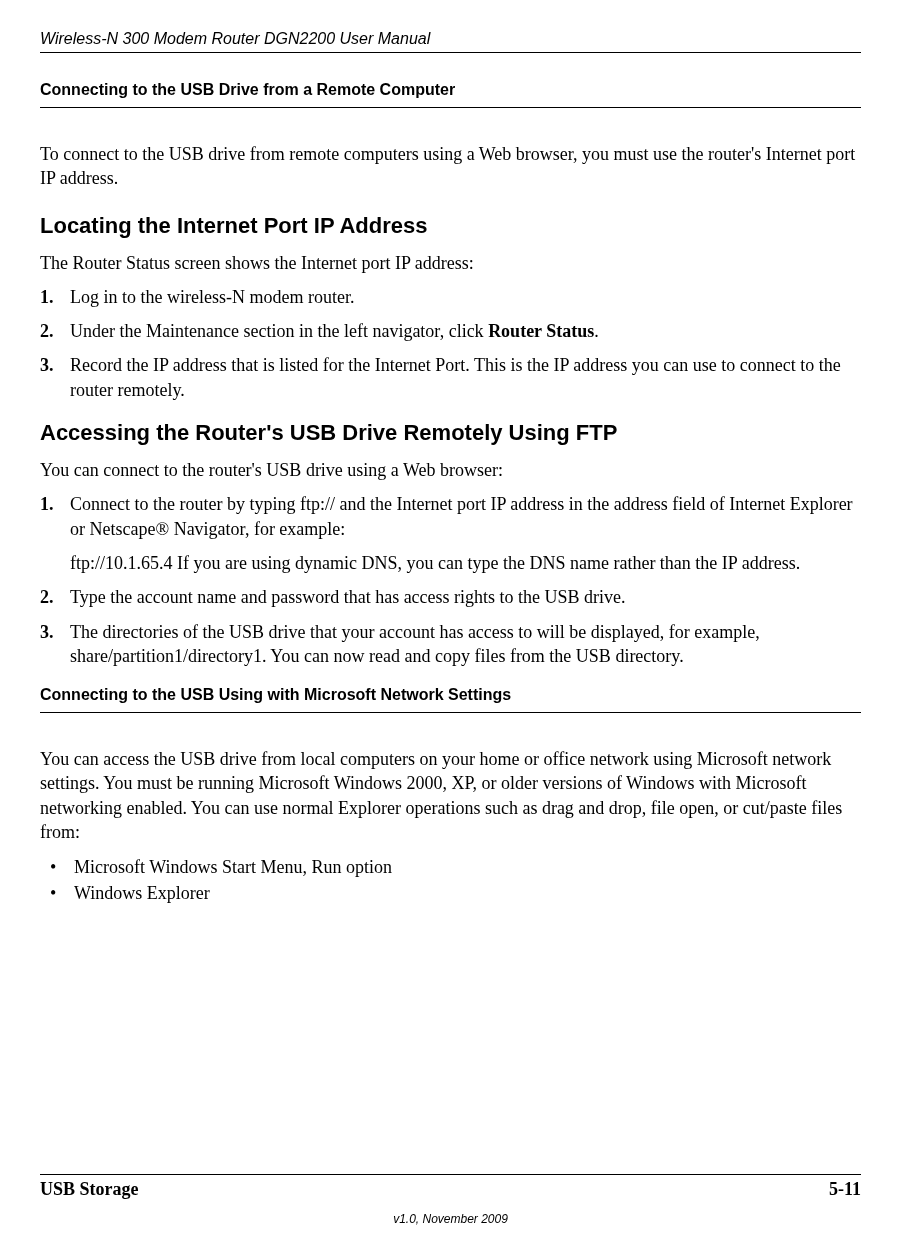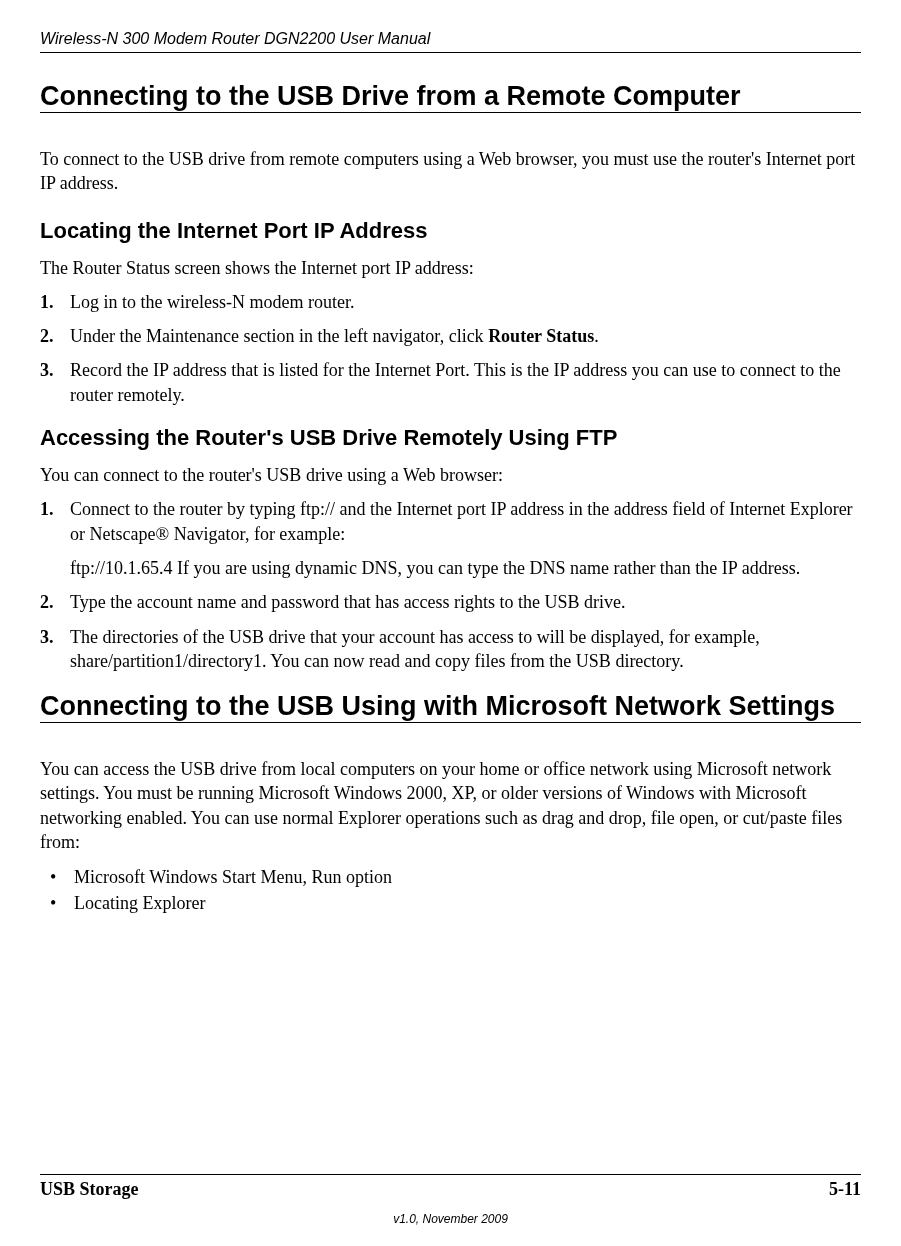--- a/index.html
+++ b/index.html
@@ -22,22 +22,22 @@
       padding-bottom: 4px;
     }
     .header-rule {
       border: none;
       border-top: 1.5px solid #000;
       margin-bottom: 28px;
     }
     h1.main-heading {
       font-family: Arial, Helvetica, sans-serif;
       font-weight: bold;
-      font-size: 27px;
-      padding-bottom: 0;
+      font-size: 16px;
+      padding-bottom: 8px;
       border-bottom: 1.5px solid #000;
       margin-bottom: 34px;
     }
     p.body-text {
       font-size: 18px;
       line-height: 1.35;
       margin-bottom: 22px;
     }
     h2.sub-heading {
       font-family: Arial, Helvetica, sans-serif;
@@ -154,21 +154,21 @@
   <li>Type the account name and password that has access rights to the USB drive.</li>
   <li>The directories of the USB drive that your account has access to will be displayed, for example, share/partition1/directory1. You can now read and copy files from the USB directory.</li>
 </ol>
 
 <h1 class="main-heading">Connecting to the USB Using with Microsoft Network Settings</h1>
 
 <p class="lead-text">You can access the USB drive from local computers on your home or office network using Microsoft network settings. You must be running Microsoft Windows 2000, XP, or older versions of Windows with Microsoft networking enabled. You can use normal Explorer operations such as drag and drop, file open, or cut/paste files from:</p>
 
 <ul class="bullet-list">
   <li>Microsoft Windows Start Menu, Run option</li>
-  <li>Locating Explorer</li>
+  <li>Windows Explorer</li>
 </ul>
 
 <div class="footer-area">
   <hr class="footer-rule">
   <div class="footer-row">
     <span>USB Storage</span>
     <span>5-11</span>
   </div>
   <div class="footer-center">v1.0, November 2009</div>
 </div>

